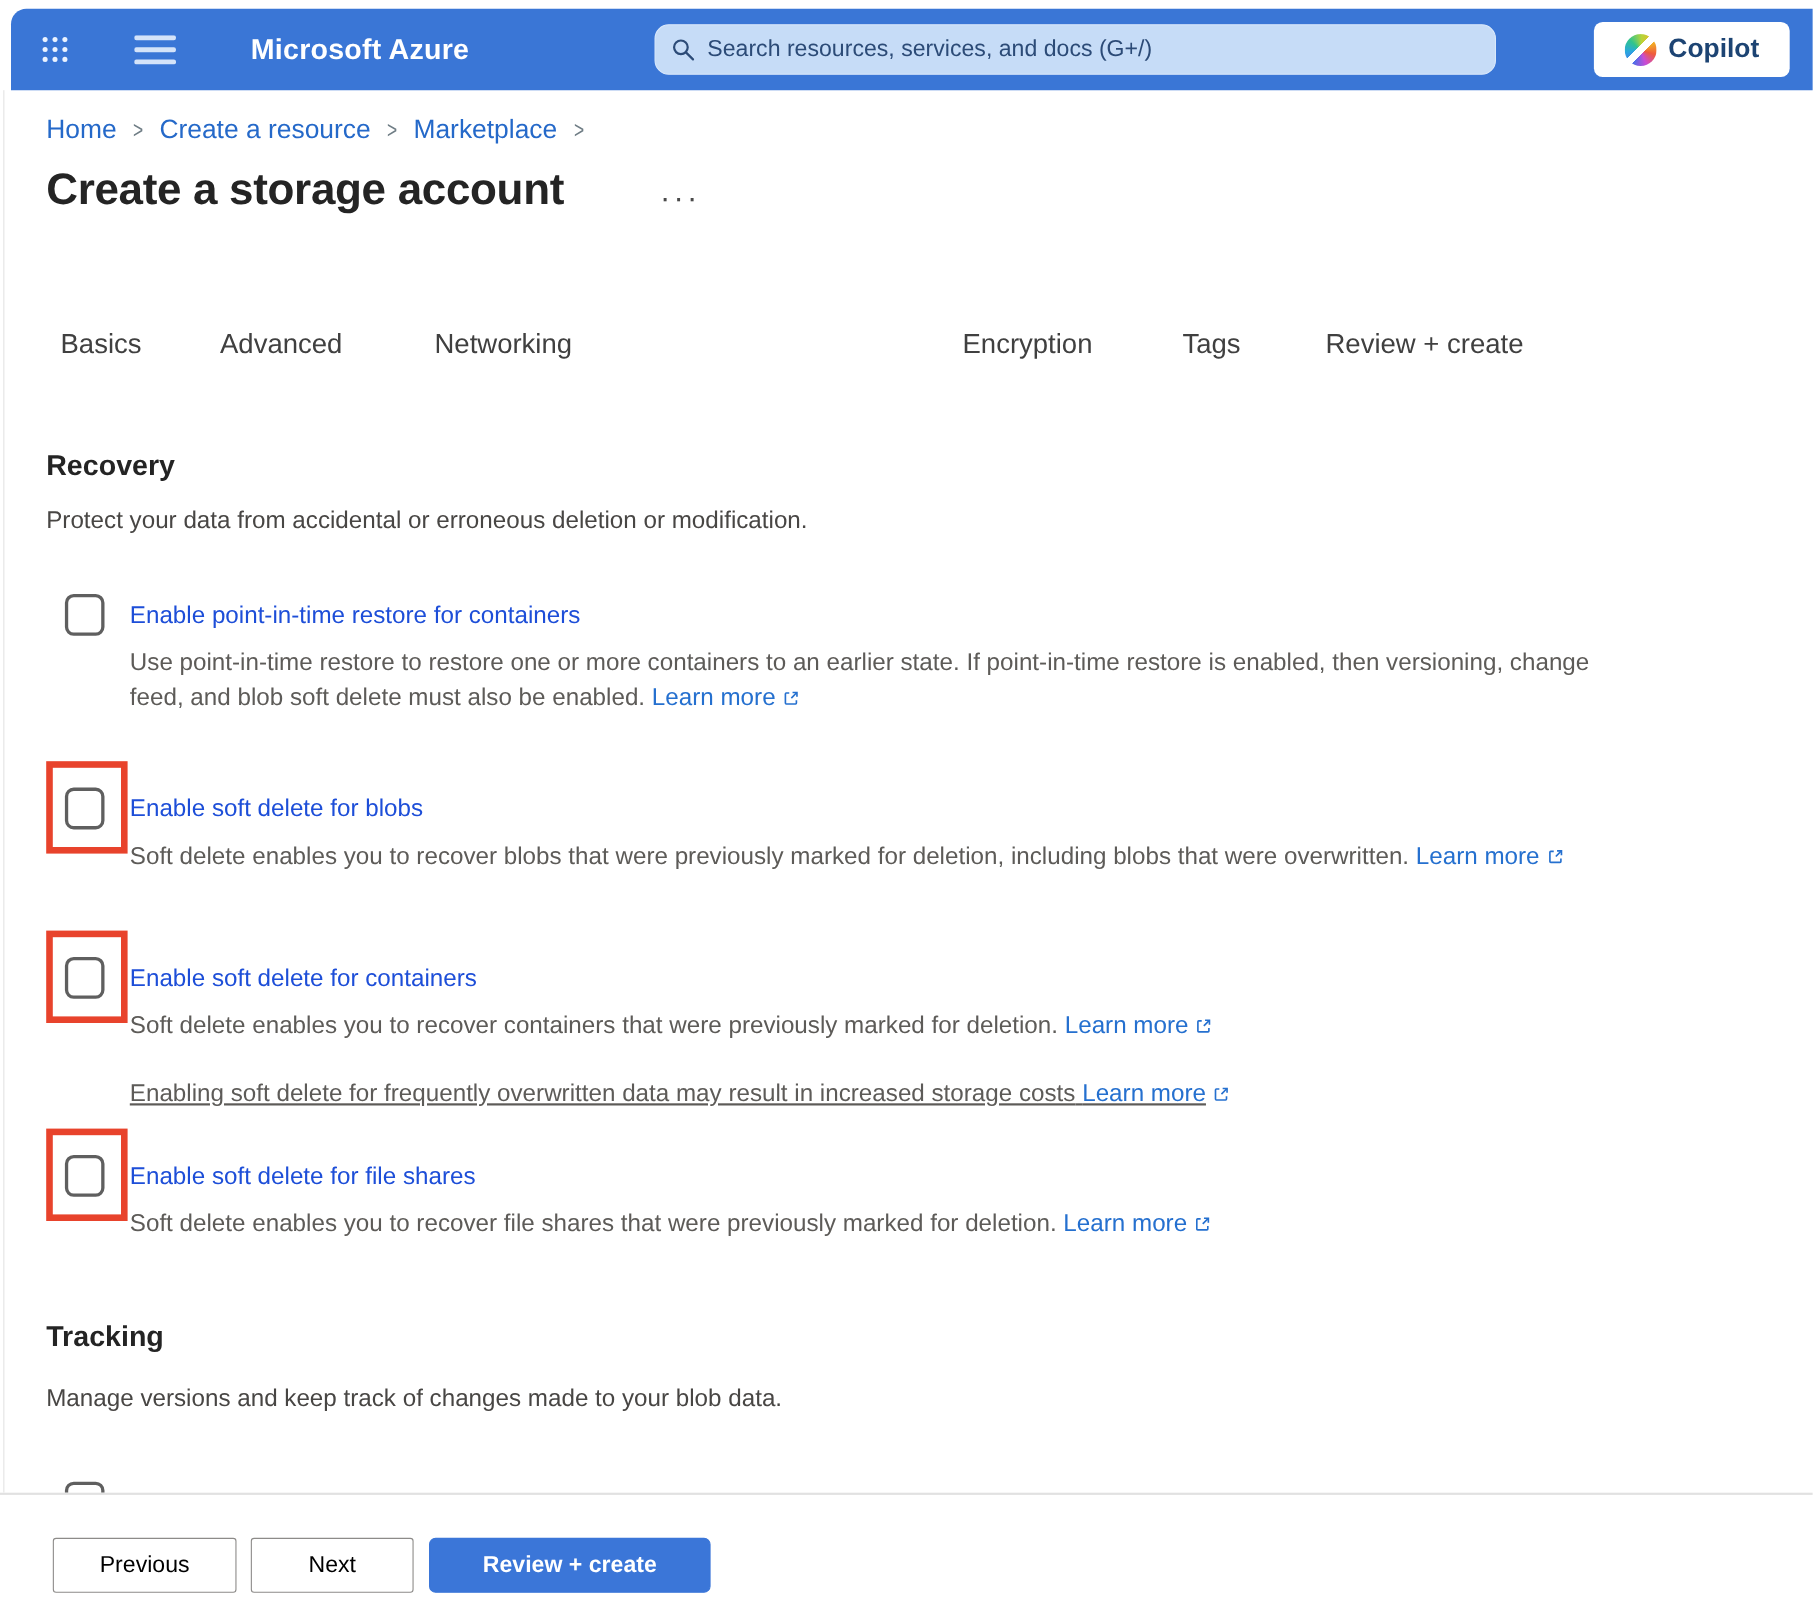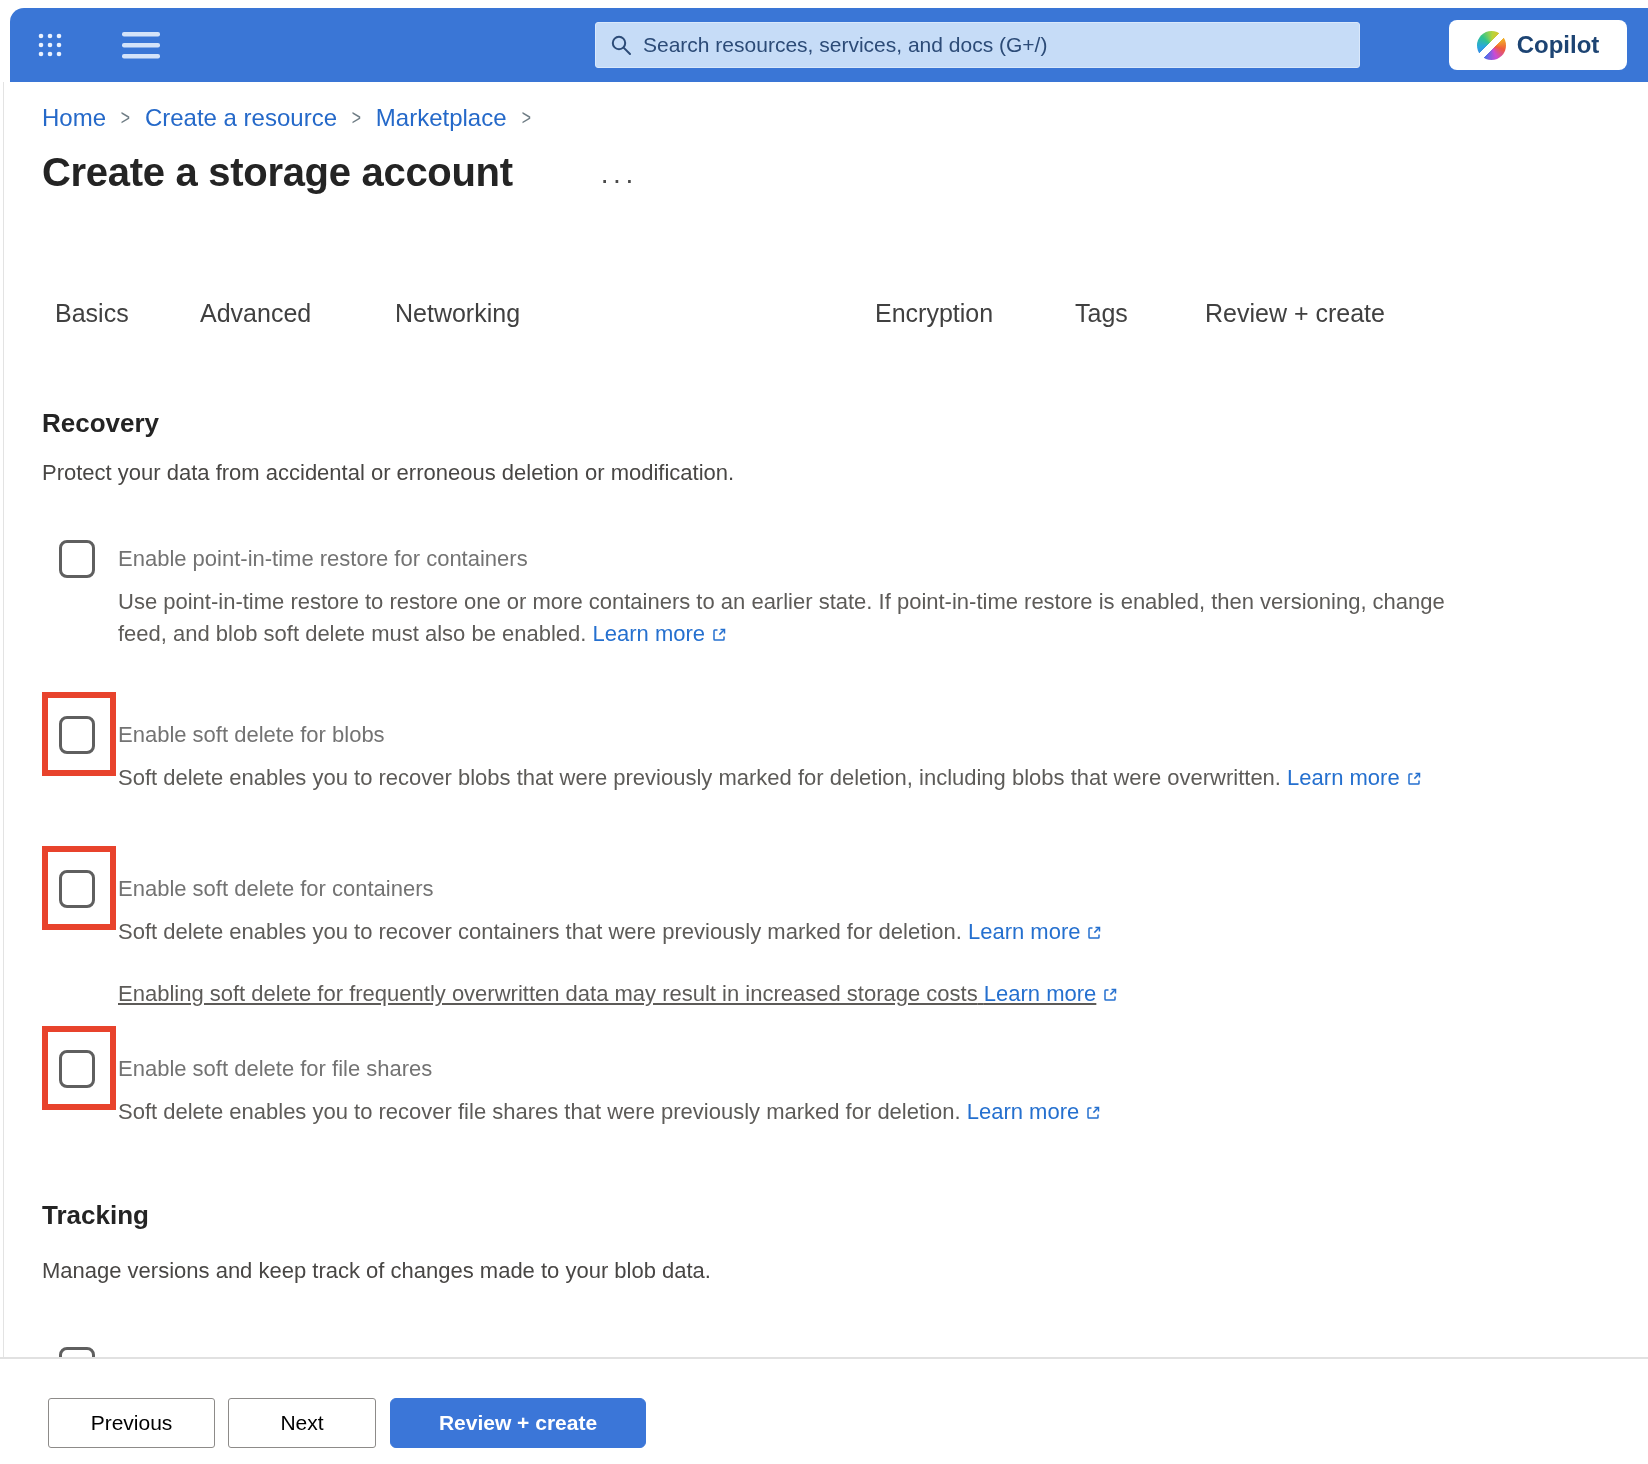--- a/index.html
+++ b/index.html
@@ -20,21 +20,21 @@
   }
   .waffle { position: absolute; left: 28px; top: 25px; width: 24px; height: 24px; cursor: pointer; }
   .hamburger { position: absolute; left: 112px; top: 24px; width: 38px; height: 27px; cursor: pointer; }
   .brand {
     position: absolute; left: 218px; top: 0; height: 74px; line-height: 74px;
     color: #ffffff; font-size: 26px; font-weight: bold; letter-spacing: 0.2px;
     cursor: pointer;
   }
   .searchbox {
     position: absolute; left: 585px; top: 14px; width: 765px; height: 46px;
-    background: #C6DCF7; border: 1px solid #d9e8fb; border-radius: 3px;
+    background: #C6DCF7; border: 1px solid #d9e8fb; border-radius: 13px;
     display: flex; align-items: center; padding: 0 14px; gap: 11px;
   }
   .searchbox input {
     flex: 1; background: transparent; border: none; outline: none;
     font-family: "Liberation Sans", sans-serif;
     font-size: 21px; color: #2C4B77;
   }
   .searchbox input::placeholder { color: #2C4B77; opacity: 1; }
   .copilot-btn {
     position: absolute; left: 1439px; top: 12px; width: 178px; height: 50px;
@@ -93,21 +93,21 @@
   .checkbox {
     position: absolute; left: 17px; top: 0; width: 36px; height: 38px;
     border: 3px solid #5f5f5f; border-radius: 8px; background: #ffffff; cursor: pointer;
   }
   .red-frame {
     position: absolute; left: 0; top: -24px; width: 74px; height: 84px;
     border: 6px solid #E8432C; pointer-events: none;
   }
   .opt-label {
     position: absolute; left: 76px; top: 0; line-height: 38px;
-    font-size: 22px; color: #737373; cursor: pointer; white-space: nowrap;
+    font-size: 22px; color: #1d4ed8; cursor: pointer; white-space: nowrap;
   }
   .opt-desc {
     position: absolute; left: 76px; top: 46px; max-width: 1364px;
     font-size: 22px; color: #5d5b58; line-height: 32px;
   }
   .opt-2 .opt-desc { max-width: 1310px; }
   .opt-note {
     position: absolute; left: 76px; top: 108px; max-width: 1364px;
     font-size: 22px; color: #5d5b58; line-height: 32px; text-decoration: underline;
   }
@@ -157,20 +157,21 @@
         <circle cx="21" cy="21" r="2.3"></circle>
     </g>
   </svg>
   <svg class="hamburger" viewBox="0 0 38 27">
     <g fill="#d4e3f9">
       <rect x="0" y="0" width="38" height="4.5" rx="2"></rect>
       <rect x="0" y="11" width="38" height="4.5" rx="2"></rect>
       <rect x="0" y="22" width="38" height="4.5" rx="2"></rect>
     </g>
   </svg>
+  <div class="brand">Microsoft Azure</div>
 
   <div class="searchbox">
     <svg width="22" height="22" viewBox="0 0 22 22">
       <circle cx="9" cy="9" r="6.2" fill="none" stroke="#2C4B77" stroke-width="2"></circle>
       <line x1="13.6" y1="13.6" x2="20" y2="20" stroke="#2C4B77" stroke-width="2" stroke-linecap="round"></line>
     </svg>
     <input type="text" placeholder="Search resources, services, and docs (G+/)" style="">
   </div>
 
   <div class="copilot-btn">

